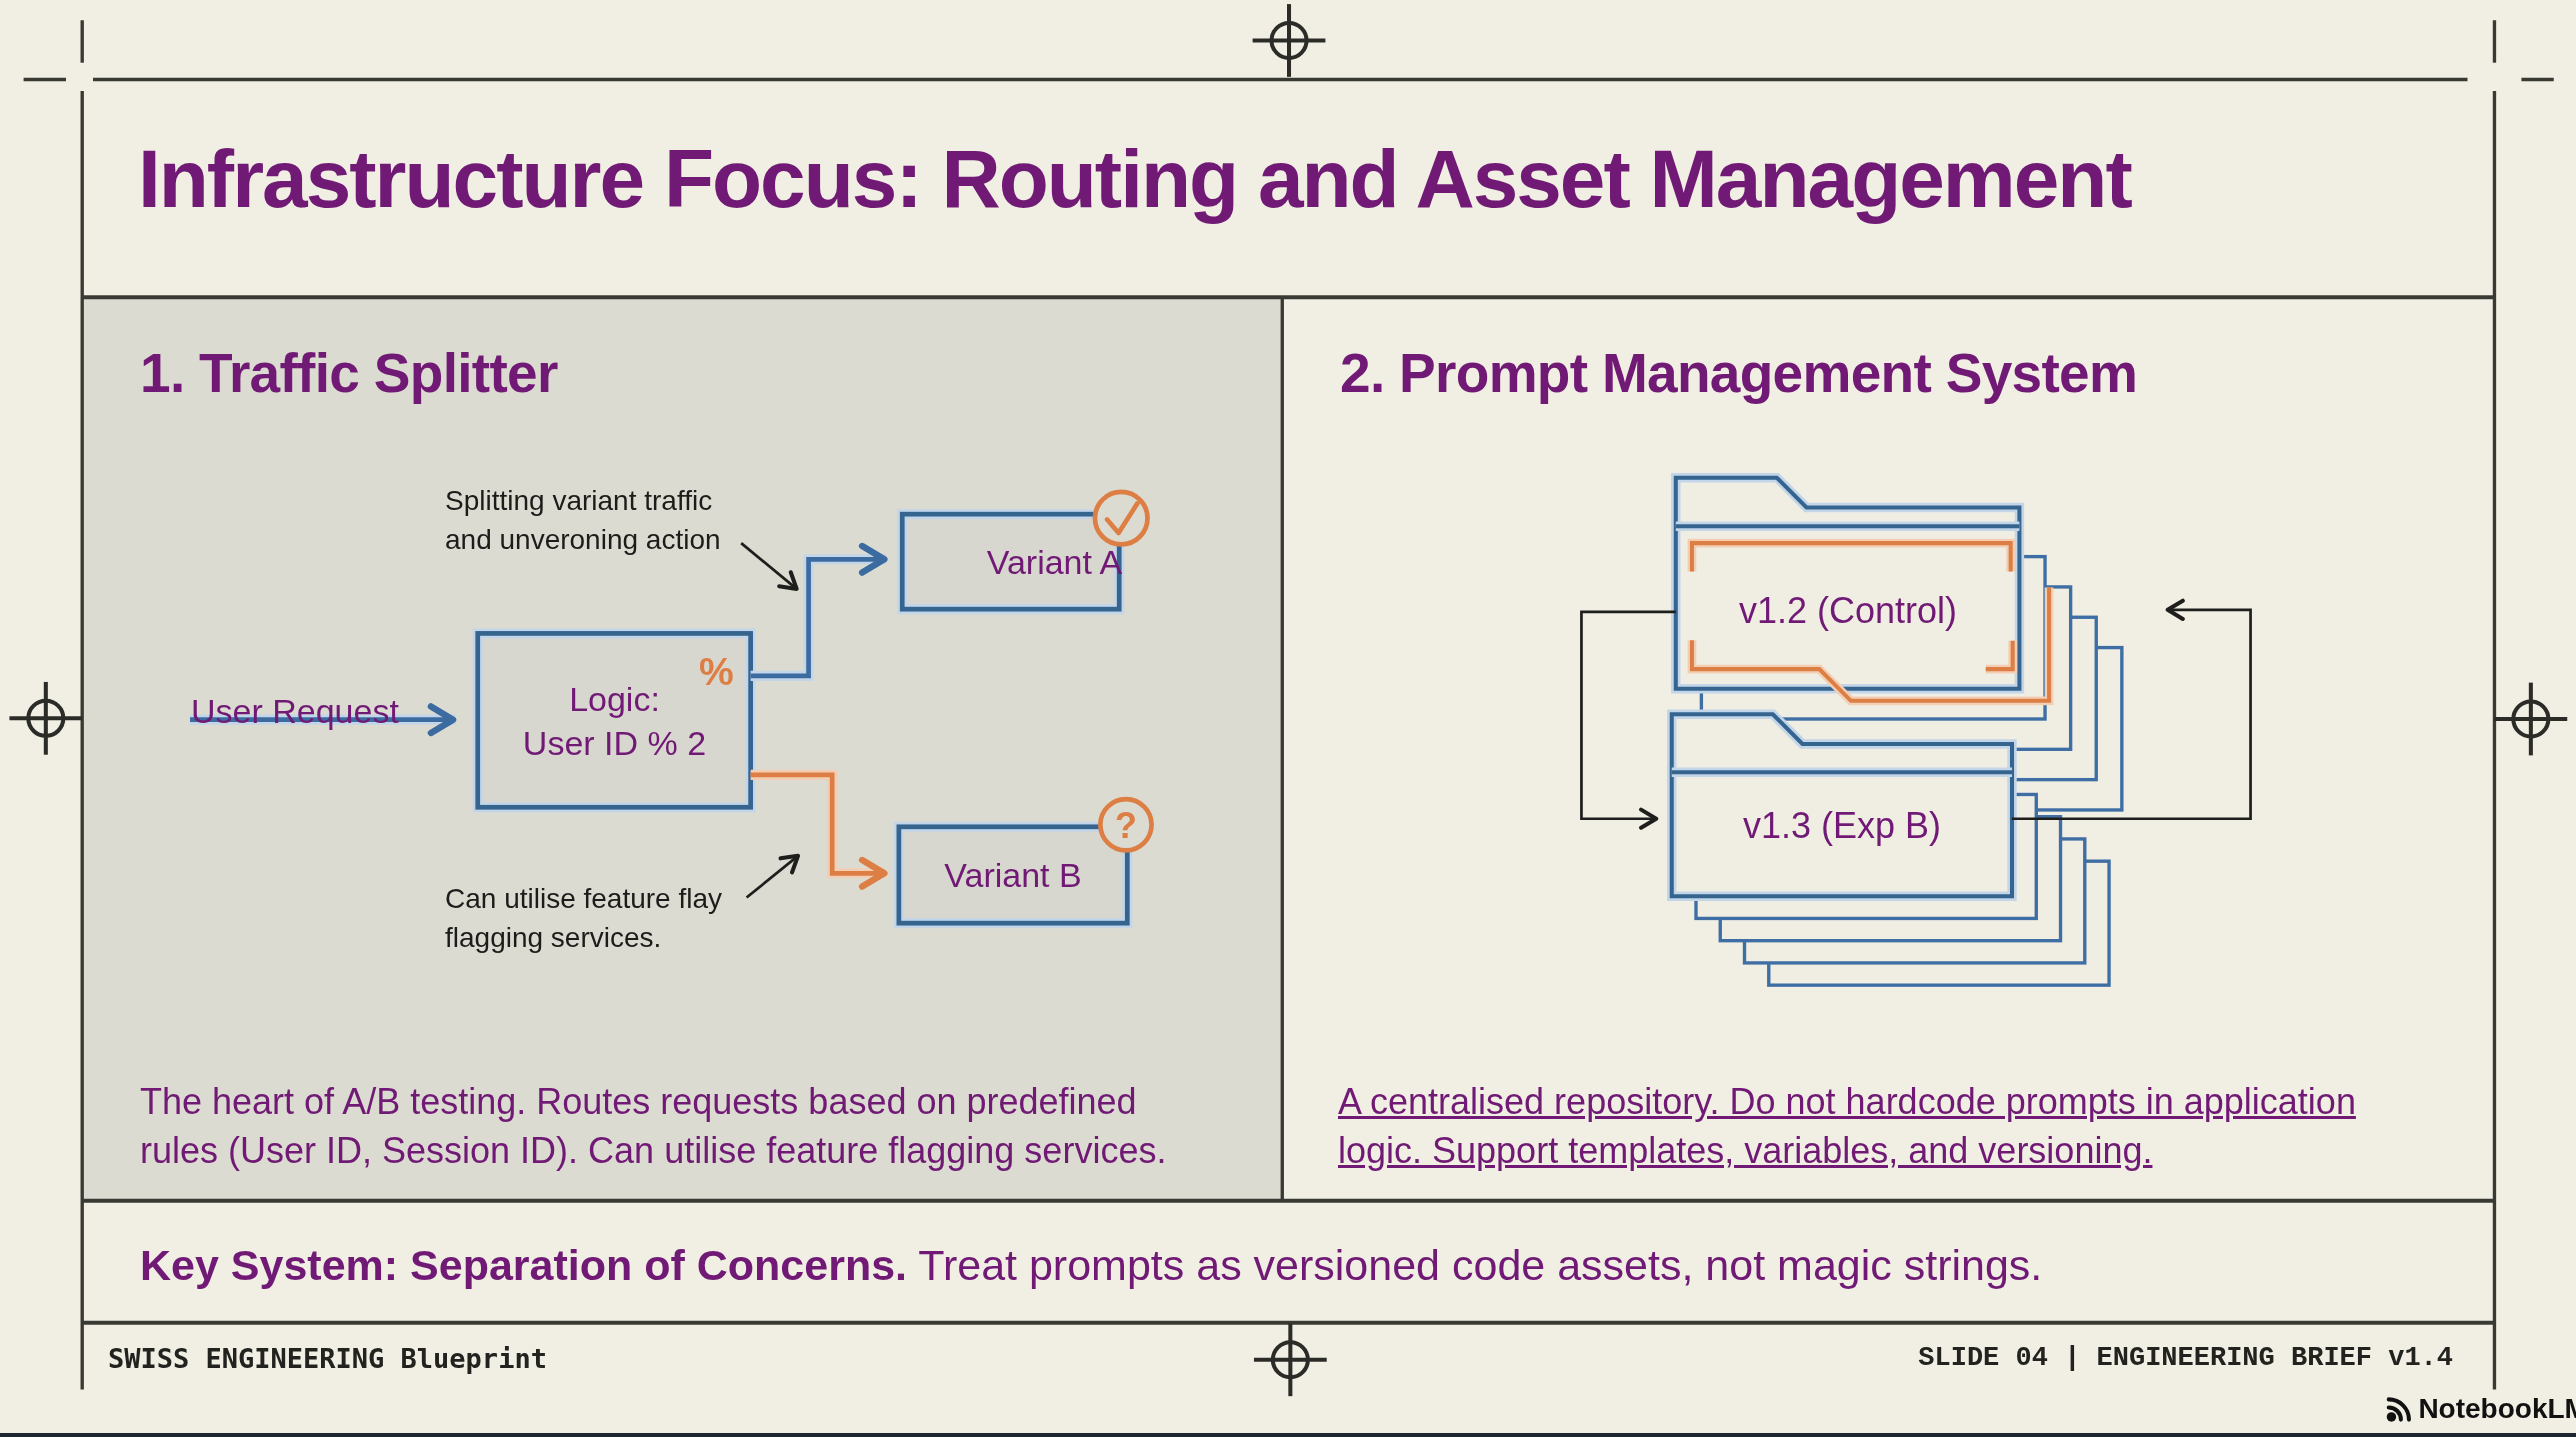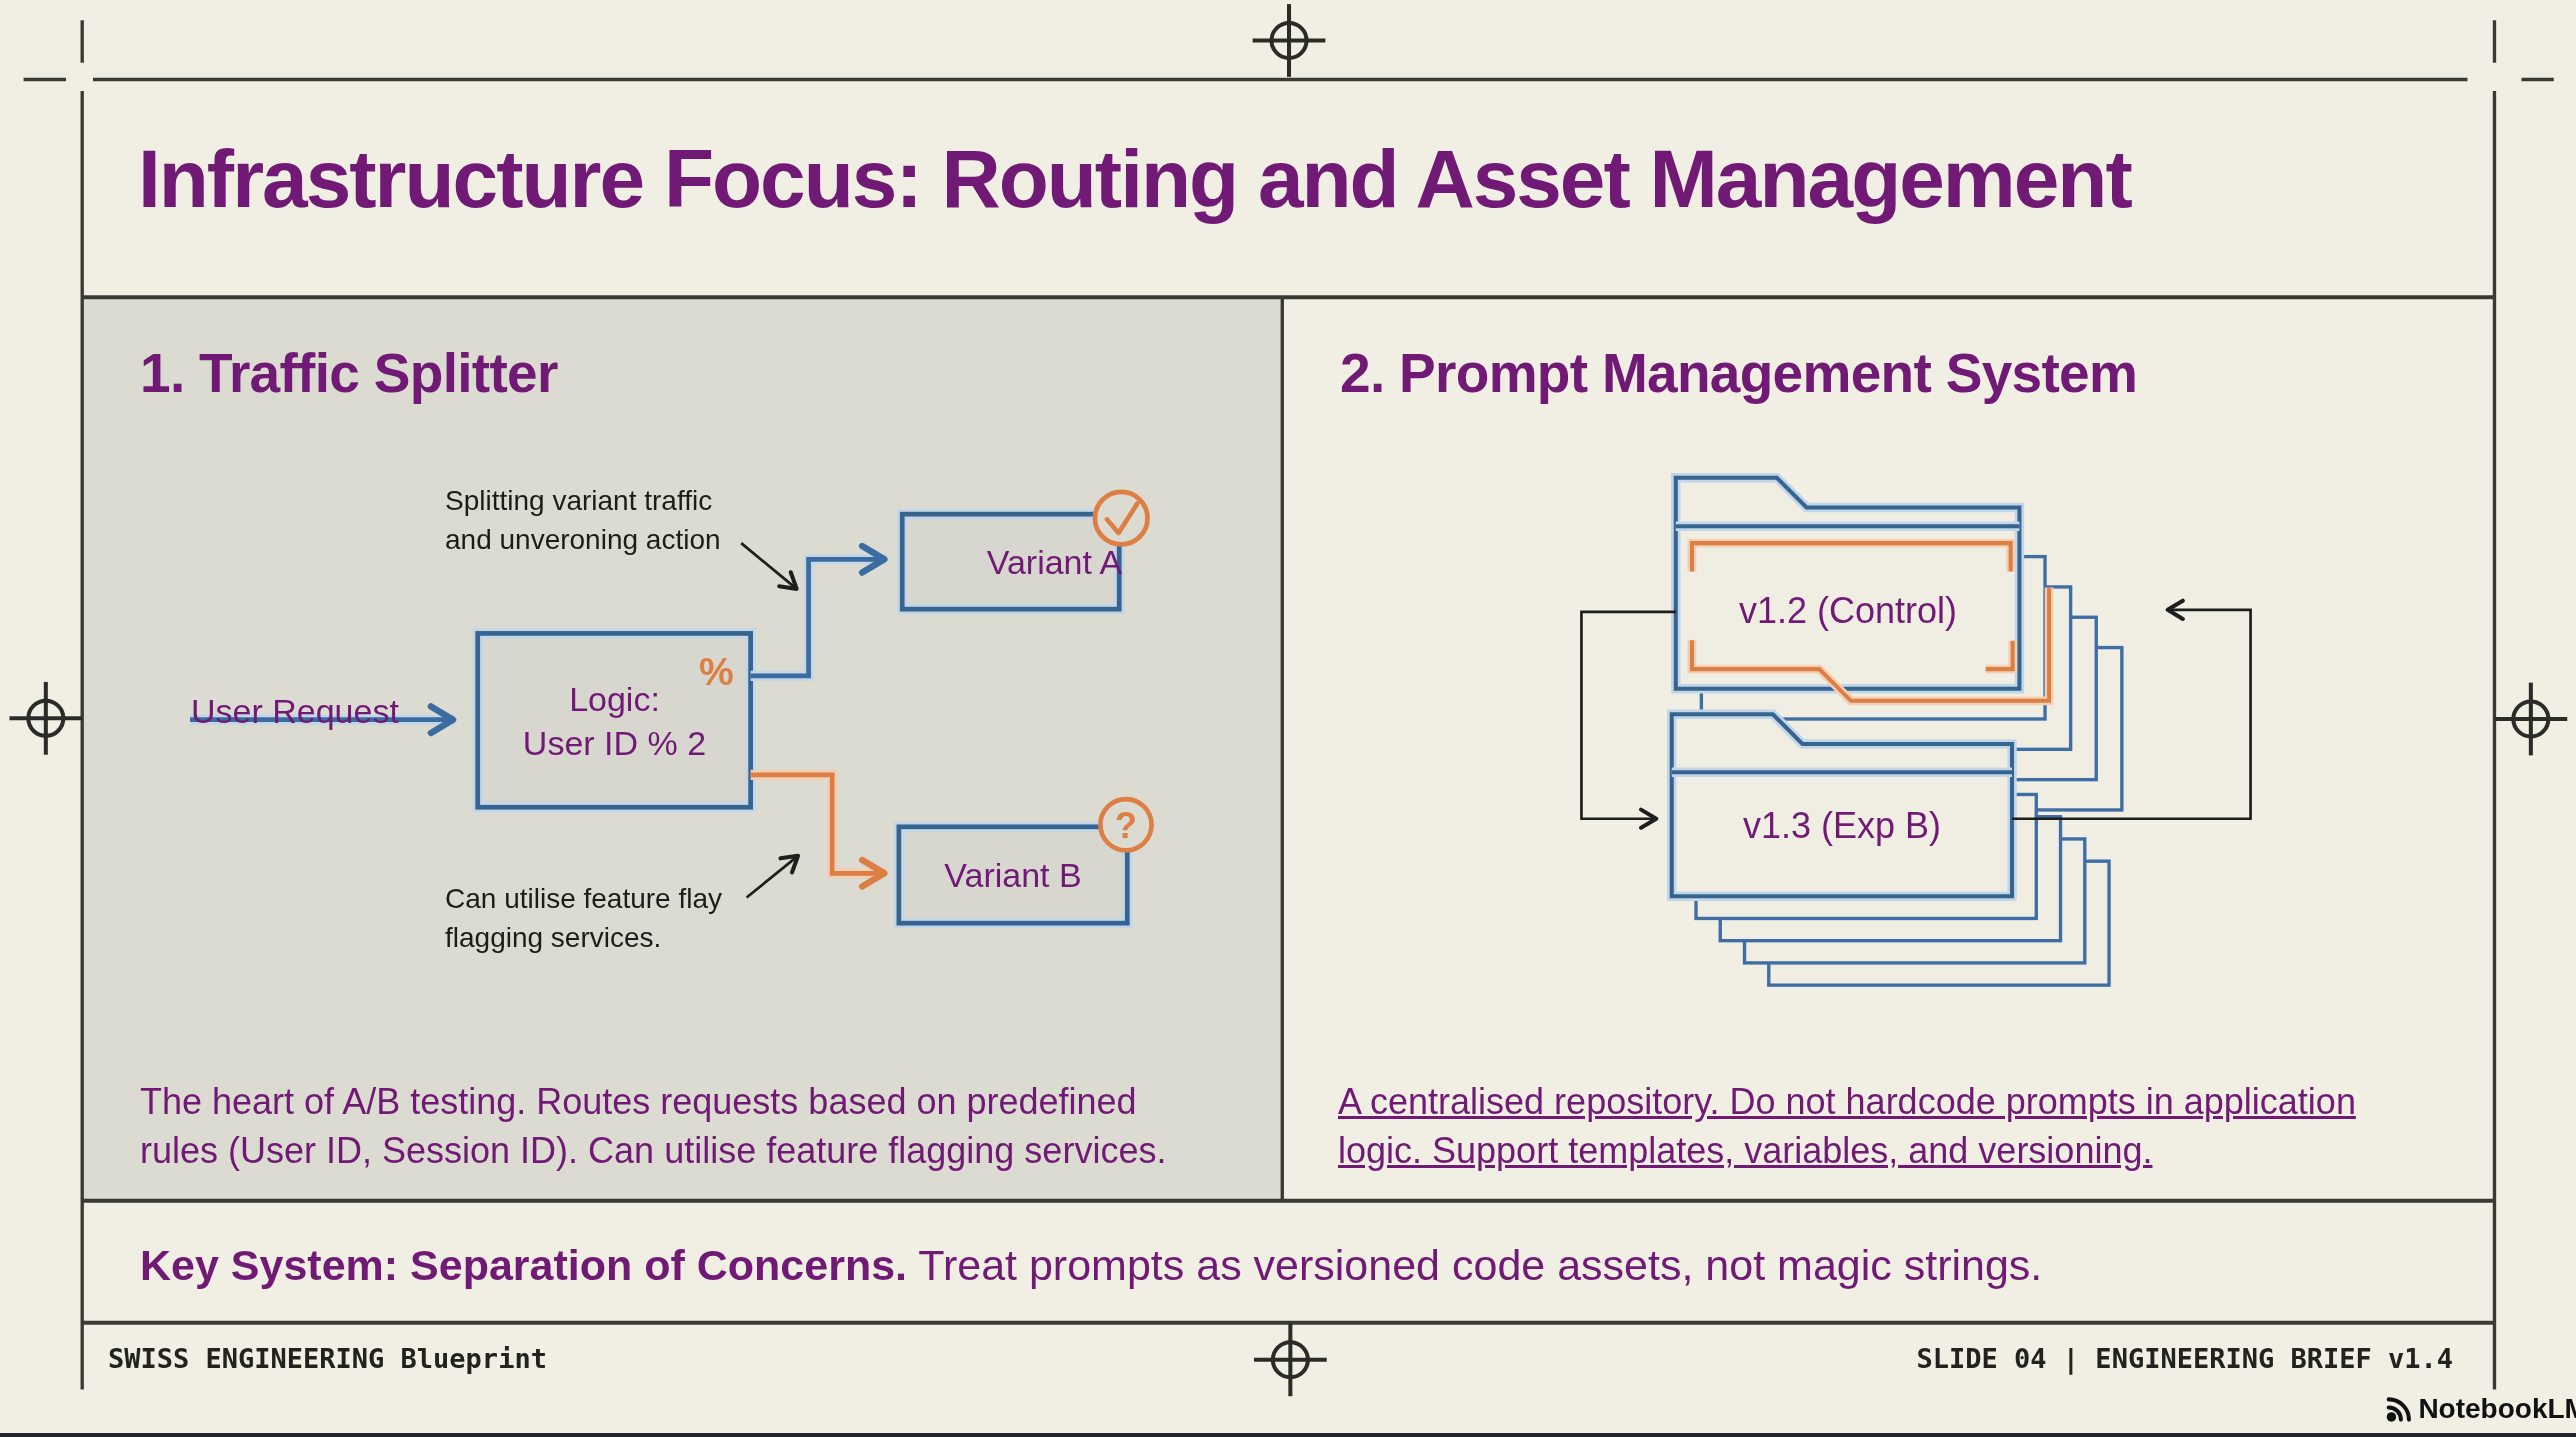--- a/index.html
+++ b/index.html
@@ -22,21 +22,21 @@
   .folder-label{font-size:36px;text-align:center;}
   #folder1-label{left:1676px;top:590px;width:344px;}
   #folder2-label{left:1672px;top:805px;width:340px;}
   .desc{font-size:36px;line-height:49px;color:#701a75;}
   #lp-desc{left:140px;top:1077px;}
   #rp-desc{left:1338px;top:1077px;text-decoration:underline;}
   #key-insight{left:140px;top:1241px;font-size:43px;}
   #key-insight b{font-weight:700;}
   .mono{font-family:"DejaVu Sans Mono",monospace;font-size:27px;font-weight:700;color:#22221f;}
   #footer-left{left:108px;top:1343px;}
-  #footer-right{left:1752px;top:1343px;width:701px;text-align:right;}
+  #footer-right{left:1752px;top:1343px;width:701px;text-align:right;font-family:Liberation Mono, monospace;}
   #brand{left:2382px;top:1393px;display:flex;align-items:center;gap:5.4px;}
   #brand .brand-label{font-size:28px;font-weight:600;color:#111;}
   #left-panel-bg{left:84px;top:299px;width:1197px;height:900px;background:#dcdbd2;}
   #bottom-bar{left:0;bottom:0;width:100%;height:5.4px;background:#1e2630;}
   svg{display:block;}
 </style>
 </head>
 <body>
 
 <div id="slide">

